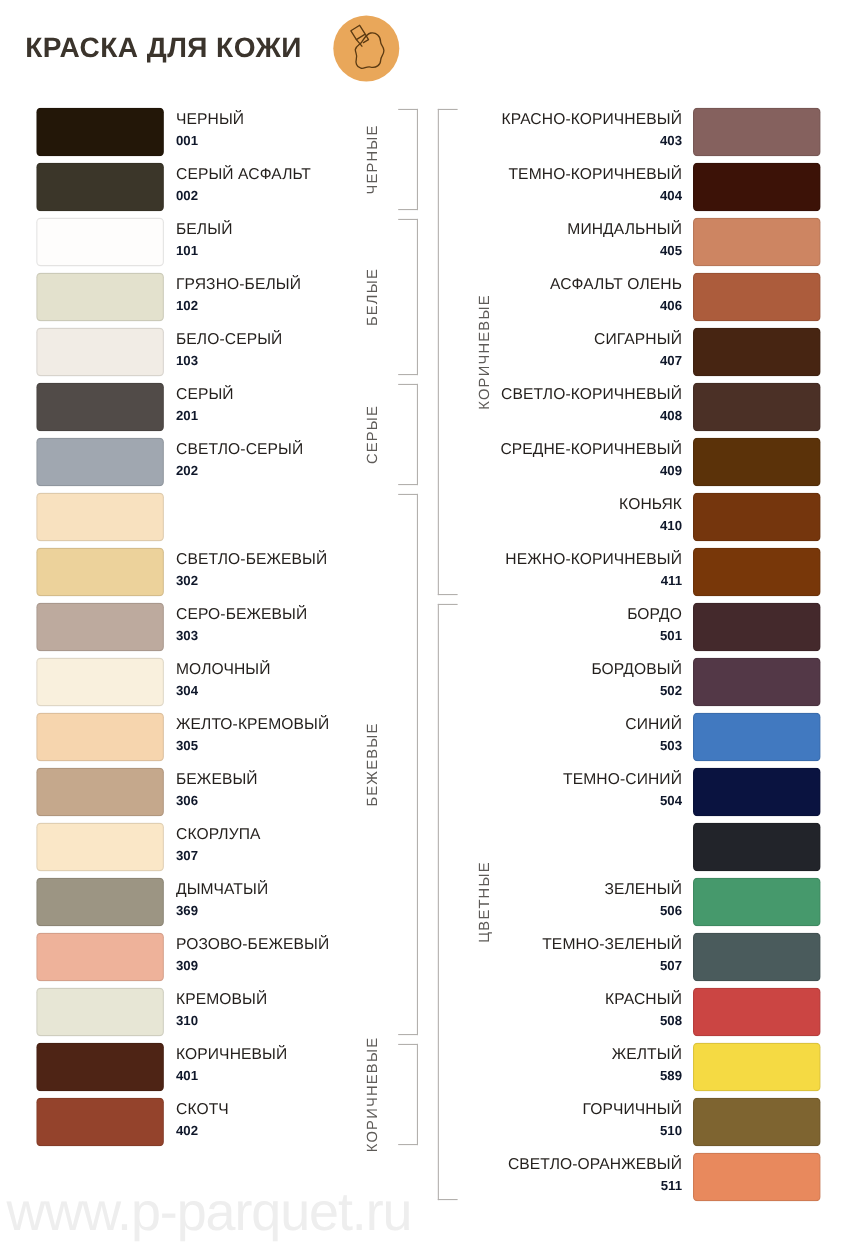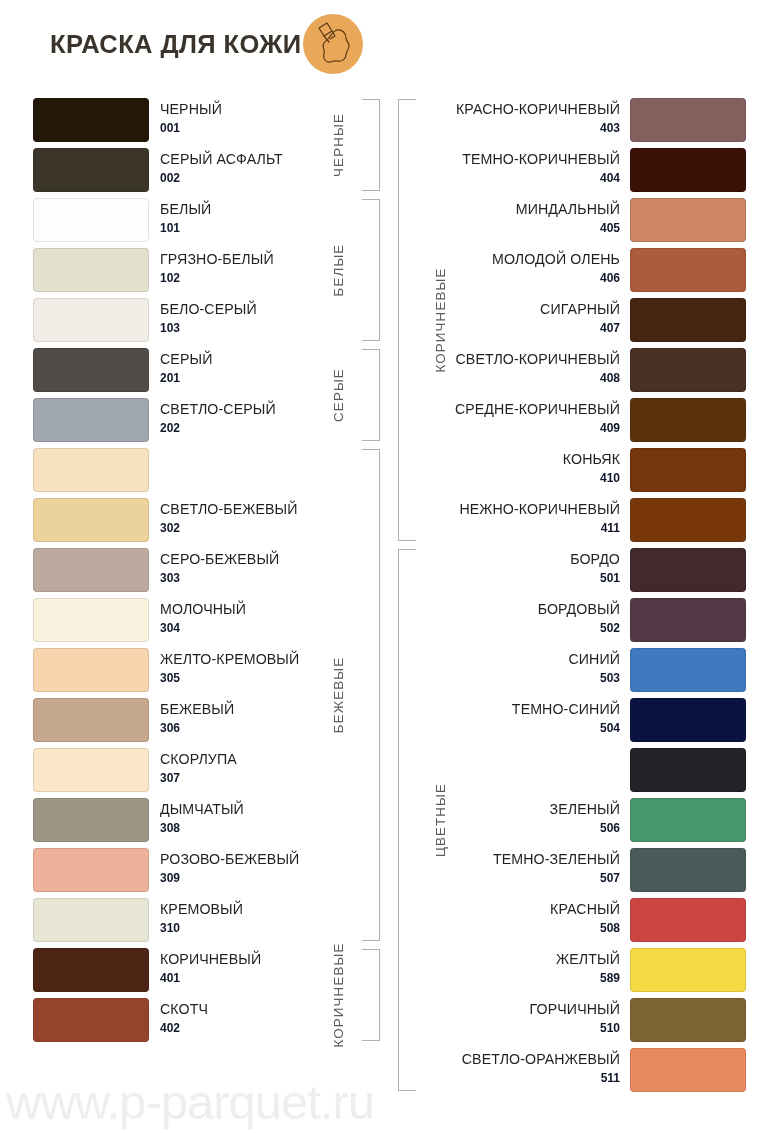--- a/index.html
+++ b/index.html
@@ -23,21 +23,21 @@
 
   
   #header {
     position: absolute;
     left: 0; top: 0;
     width: 780px; height: 88px;
     display: flex;
     align-items: center;
   }
   #title {
-    margin-left: 50px;
+    margin-left: 23px;
     font-size: 25.5px;
     font-weight: bold;
     letter-spacing: 0.4px;
     color: #3b342c;
     white-space: nowrap;
   }
   #logo-badge {
     position: absolute;
     left: 303px; top: 14px;
     width: 60px; height: 60px;
@@ -283,21 +283,21 @@
         <div class="swatch" style="background: rgb(250, 231, 199);"></div>
         <div class="labels">
           <span class="cname">СКОРЛУПА</span>
           <span class="ccode">307</span>
         </div>
       </div>
       <div class="row" style="top: 700px;">
         <div class="swatch" style="background: rgb(156, 149, 131);"></div>
         <div class="labels">
           <span class="cname">ДЫМЧАТЫЙ</span>
-          <span class="ccode">308</span>
+          <span class="ccode">369</span>
         </div>
       </div>
       <div class="row" style="top: 750px;">
         <div class="swatch" style="background: rgb(238, 178, 154);"></div>
         <div class="labels">
           <span class="cname">РОЗОВО-БЕЖЕВЫЙ</span>
           <span class="ccode">309</span>
         </div>
       </div>
       <div class="row" style="top: 800px;">
@@ -349,21 +349,21 @@
       <div class="row" style="top: 100px;">
         <div class="swatch" style="background: rgb(205, 133, 98);"></div>
         <div class="labels">
           <span class="cname">МИНДАЛЬНЫЙ</span>
           <span class="ccode">405</span>
         </div>
       </div>
       <div class="row" style="top: 150px;">
         <div class="swatch" style="background: rgb(172, 92, 60);"></div>
         <div class="labels">
-          <span class="cname">МОЛОДОЙ ОЛЕНЬ</span>
+          <span class="cname">АСФАЛЬТ ОЛЕНЬ</span>
           <span class="ccode">406</span>
         </div>
       </div>
       <div class="row" style="top: 200px;">
         <div class="swatch" style="background: rgb(71, 37, 18);"></div>
         <div class="labels">
           <span class="cname">СИГАРНЫЙ</span>
           <span class="ccode">407</span>
         </div>
       </div>

